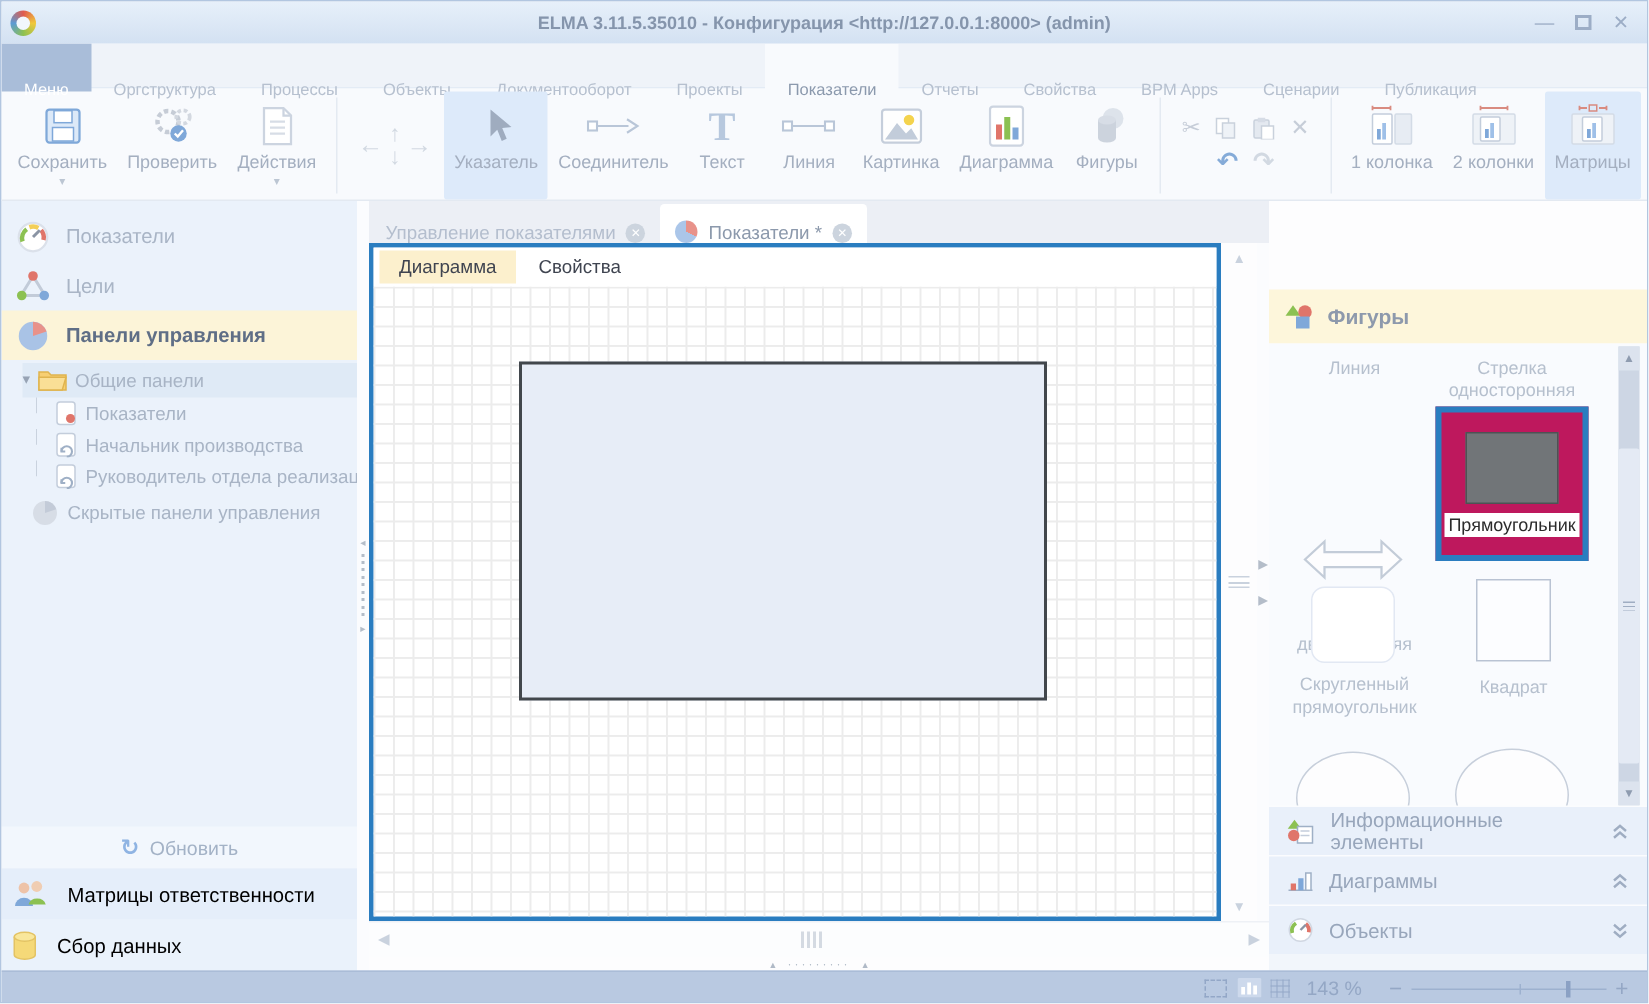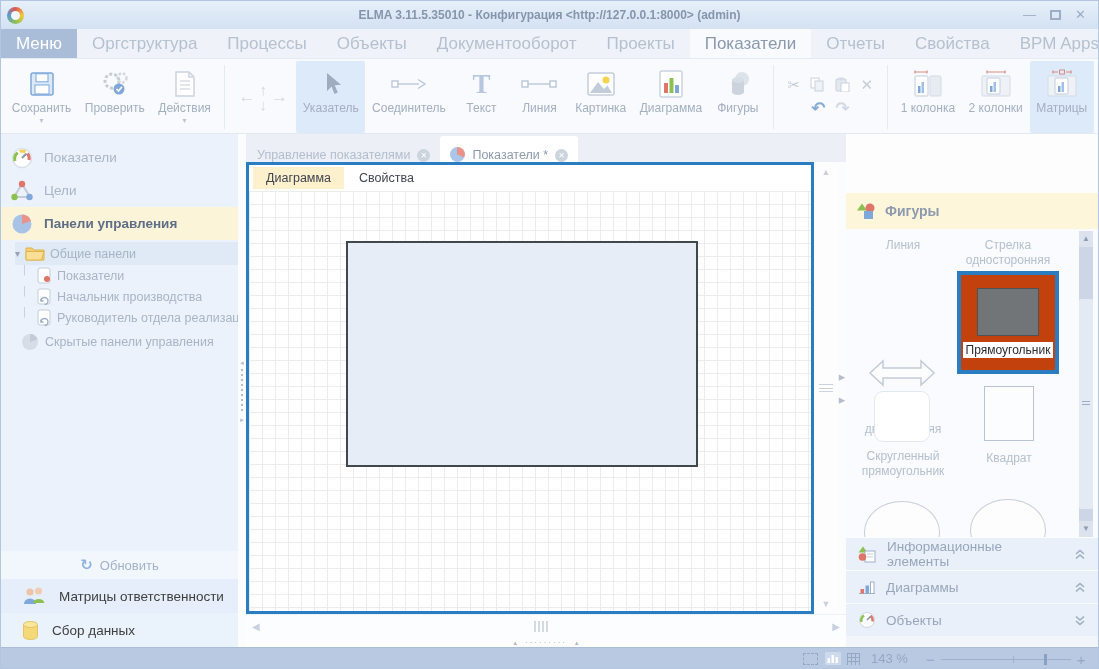--- a/index.html
+++ b/index.html
@@ -25,21 +25,21 @@
   .title { position:absolute; left:0; right:0; text-align:center;
     font-weight:bold; font-size:12px; color:#8595ac; pointer-events:none; }
   .win-controls { margin-left:auto; display:flex; gap:14px; padding-right:12px; z-index:2;
     color:#9cadc6; font-size:13px; }
   .win-controls span { cursor:default; line-height:28px; }
   .win-max { display:inline-block; width:11px; height:10px; border:2px solid #9cadc6; margin-top:9px; }
 
   
   .menubar { height:30px; background:#eff3f9; display:flex; align-items:stretch;
     border-bottom:1px solid #e3ebf5; }
-  .mitem { padding:0 15px; line-height:30px; color:#b6c0cf; font-size:17px; white-space:nowrap; }
+  .mitem { padding:16px 15px; line-height:30px; color:#b6c0cf; font-size:11px; white-space:nowrap; }
   .mitem.sel { background:#a9bdd9; color:#fff; }
   .mitem.active { background:#f8fafd; color:#8b99ad; }
 
   
   .toolbar { height:75px; background:#f8fafd; border-bottom:1px solid #e3e9f1;
     display:flex; align-items:stretch; padding:2px 4px 0 4px; }
   .tsep { width:1px; background:#e4eaf2; margin:4px 6px; }
   .tb { display:flex; flex-direction:column; align-items:center; justify-content:flex-start;
     padding:6px 7px 2px 7px; border-radius:2px; min-width:58px; }
   .tb .tb-icon { height:34px; display:flex; align-items:center; justify-content:center; }
@@ -69,22 +69,22 @@
   .caret { color:#97a3b4; font-size:10px; }
   .tree-item { height:21px; display:flex; align-items:center; gap:5px; padding-left:22px;
     background:
       linear-gradient(to right, transparent 9px, #c9d2de 9px, #c9d2de 10px, transparent 10px) 0 0/10px 50% no-repeat; }
   .tree-item .tlabel, .tree-root .tlabel { white-space:nowrap; overflow:hidden; }
   .tree-hidden { height:24px; display:flex; align-items:center; gap:6px; padding-left:6px; margin-top:2px; }
   .side-spacer { flex:1; }
   .refresh-row { height:28px; background:#f2f7fd; display:flex; align-items:center; justify-content:center;
     gap:7px; color:#a3b2c6; font-size:13px; }
   .refresh-glyph { color:#8fb4e3; font-size:15px; font-weight:bold; }
-  .side-bottom { height:34px; display:flex; align-items:center; gap:12px; padding-left:20px;
-    color:#404040; font-size:13.5px; }
+  .side-bottom { height:34px; display:flex; align-items:center; gap:12px; padding-left:6px;
+    color:#000000; font-size:13.5px; }
   .side-bottom.b1 { background:#e5eefa; }
   .side-bottom.b2 { background:#eaf2fb; }
 
   
   .vsplit { width:8px; background:#fbfcfe; display:flex; flex-direction:column; align-items:center;
     justify-content:center; gap:3px; color:#b4bdc9; }
   .vsplit .dots { width:2px; height:44px;
     background:repeating-linear-gradient(#b4bdc9 0 2px, transparent 2px 5px); }
   .vsplit .tri { font-size:7px; line-height:7px; }
 
@@ -133,21 +133,21 @@
   .cdots { letter-spacing:2px; font-size:8px; line-height:6px; color:#b0bac7; }
 
   
   .rightpanel { width:252px; display:flex; flex-direction:column; background:#fbfcfe; overflow:hidden; }
   .rp-spacer { height:59px; background:#fdfdfe; }
   .rp-header { height:36px; background:#fdf6db; display:flex; align-items:center; gap:9px;
     padding-left:10px; font-weight:bold; font-size:14px; color:#8d99ac; }
   .shapes-area { height:308px; position:relative; background:#f9fbfe; overflow:hidden; }
   .shape-label { position:absolute; text-align:center; font-size:12px; color:#b6c0ce; line-height:15px; }
   .sel-cell { position:absolute; left:111px; top:42px; width:102px; height:103px;
-    border:4px solid #2a7dc0; background:#c2410c; display:flex; flex-direction:column; align-items:center; }
+    border:4px solid #2a7dc0; background:#be185d; display:flex; flex-direction:column; align-items:center; }
   .sel-rect { width:62px; height:48px; background:#717578; border:1px solid #4e5254; margin-top:13px; }
   .sel-label { margin-top:6px; background:#fff; font-size:12px; color:#2c2c2c; padding:0 3px; line-height:16px; }
   .shape-rounded { position:absolute; left:28px; top:162px; width:56px; height:51px;
     background:#fff; border:1px solid #e2e8f3; border-radius:9px; }
   .shape-square { position:absolute; left:138px; top:157px; width:50px; height:55px;
     background:#fcfdff; border:1px solid #b9c3d3; }
   .shape-ellipse { position:absolute; width:76px; height:62px; border:1px solid #c7cfdb;
     border-radius:50%; background:#fdfdfe; }
   .rp-scroll { position:absolute; right:5px; top:2px; bottom:0; width:14px;
     background:#cdd6e4; display:flex; flex-direction:column; }

